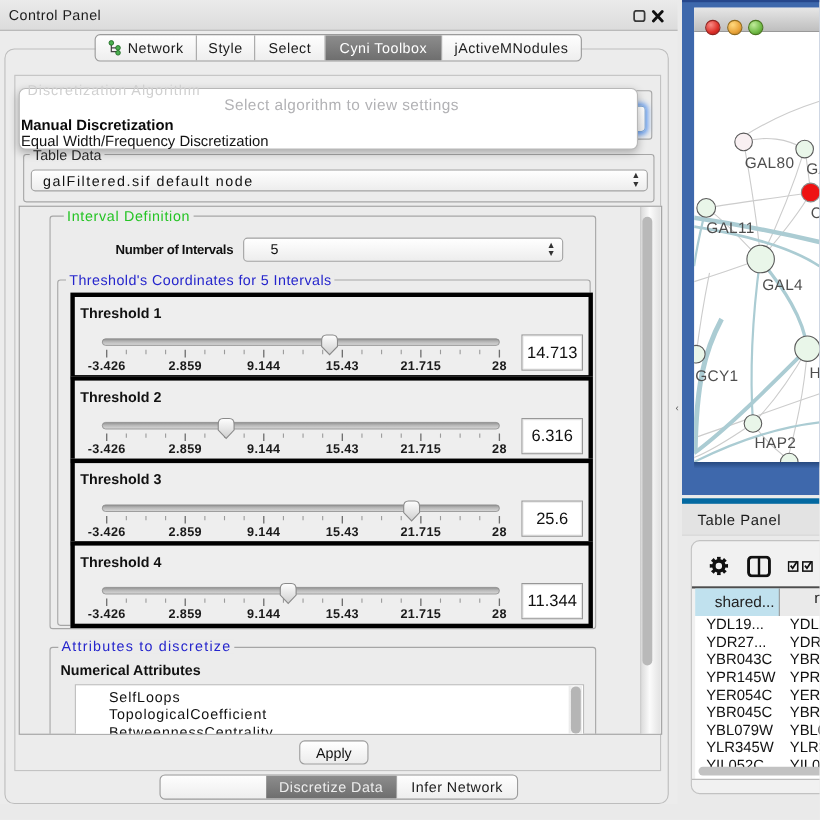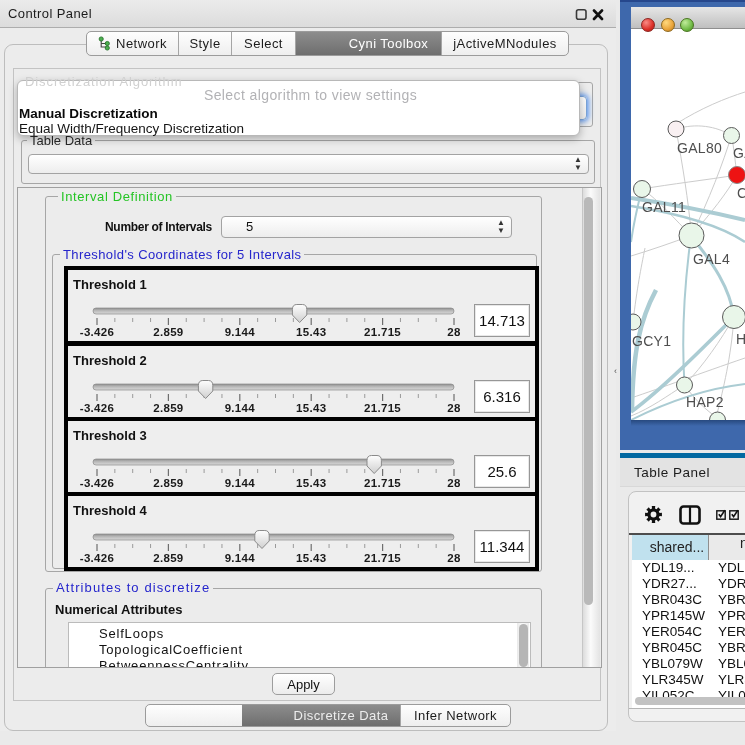--- a/index.html
+++ b/index.html
@@ -14,21 +14,21 @@
   #outerp{left:4px;top:44px;width:602px;height:685px;background:#ececec;
     border:1px solid #bdbdbd;border-radius:9px;}
   #innerp{left:13px;top:68px;width:586px;height:631px;background:#ececec;
     border:1px solid #c3c3c3;}
   
   .seg{display:flex;background:linear-gradient(#fefefe,#eeeeee);
     border:1px solid #9b9b9b;border-radius:5px;overflow:hidden;}
   .seg .s{display:flex;align-items:center;justify-content:center;
     font-size:13px;letter-spacing:0.45px;color:#1c1c1c;border-right:1px solid #a5a5a5;white-space:nowrap;}
   .seg .s:last-child{border-right:none;}
-  .seg .sel{background:linear-gradient(#8d8d8d,#6e6e6e);color:#fff;padding-left:40px;}
+  .seg .sel{background:linear-gradient(#8d8d8d,#6e6e6e);color:#fff;}
   
   .grp{position:absolute;border:1px solid #a6a6a6;border-radius:3px;}
   .gtitle{position:absolute;font-size:13px;background:#ececec;padding:0 3px;line-height:13px;}
   
   .combo{position:absolute;background:linear-gradient(#ffffff,#ededed);
     border:1px solid #a3a3a3;border-radius:4px;font-size:13px;color:#111;}
   .combo .tx{position:absolute;left:10px;top:3px;}
   .combo .ar{position:absolute;right:6px;top:2px;font-size:8px;color:#333;line-height:8px;}
   
   .thp{position:absolute;left:46px;width:467px;height:71px;
@@ -86,20 +86,21 @@
 
     <div class="grp" style="left:7px;top:13px;width:570px;height:43px;"></div>
     <div class="combo" style="left:14px;top:27px;width:557px;height:22px;
          box-shadow:0 0 5px 2px rgba(90,150,240,.9);border-color:#7aa4d8;">
       <span class="ar" style="top:3px;">▲<br>▼</span>
     </div>
 
     <div class="grp" style="left:7px;top:71px;width:572px;height:42px;"></div>
     <div class="gtitle" style="left:13px;top:65px;color:#2a2a2a;">Table Data</div>
     <div class="combo" style="left:14px;top:85px;width:559px;height:18px;">
+      <span class="tx" style="top:2px;letter-spacing:1.4px;">galFiltered.sif default node</span>
       <span class="ar" style="top:1px;">▲<br>▼</span>
     </div>
 
     <div class="abs" id="spane" style="left:3px;top:118px;width:583px;height:479px;
          border:1px solid #a0a0a0;background:#ececec;overflow:hidden;">
 
       <div class="grp" style="left:27px;top:8px;width:495px;height:374px;"></div>
       <div class="gtitle" style="left:40px;top:2px;color:#25c425;letter-spacing:0.6px;">Interval Definition</div>
       <div class="abs" style="left:87px;top:32px;font-weight:bold;font-size:12px;letter-spacing:-0.3px;color:#111;">Number of Intervals</div>
       <div class="combo" style="left:203px;top:28px;width:289px;height:20px;">

